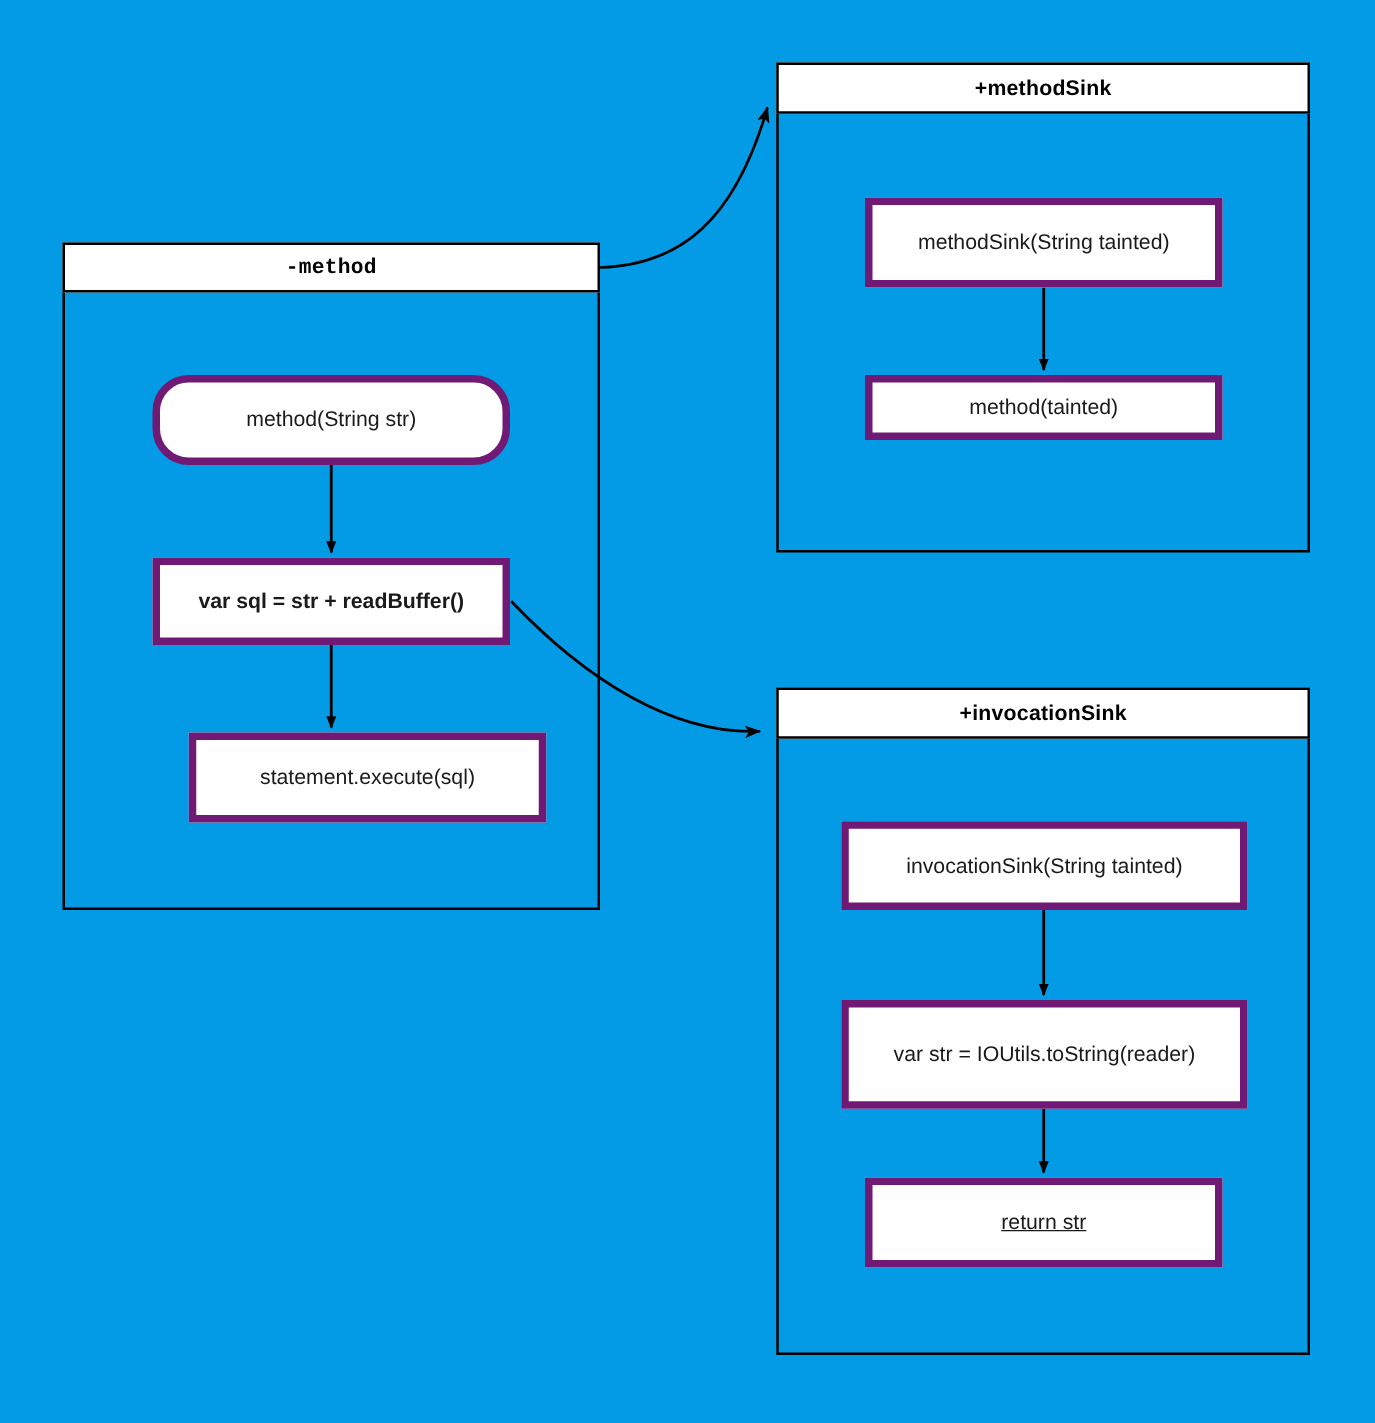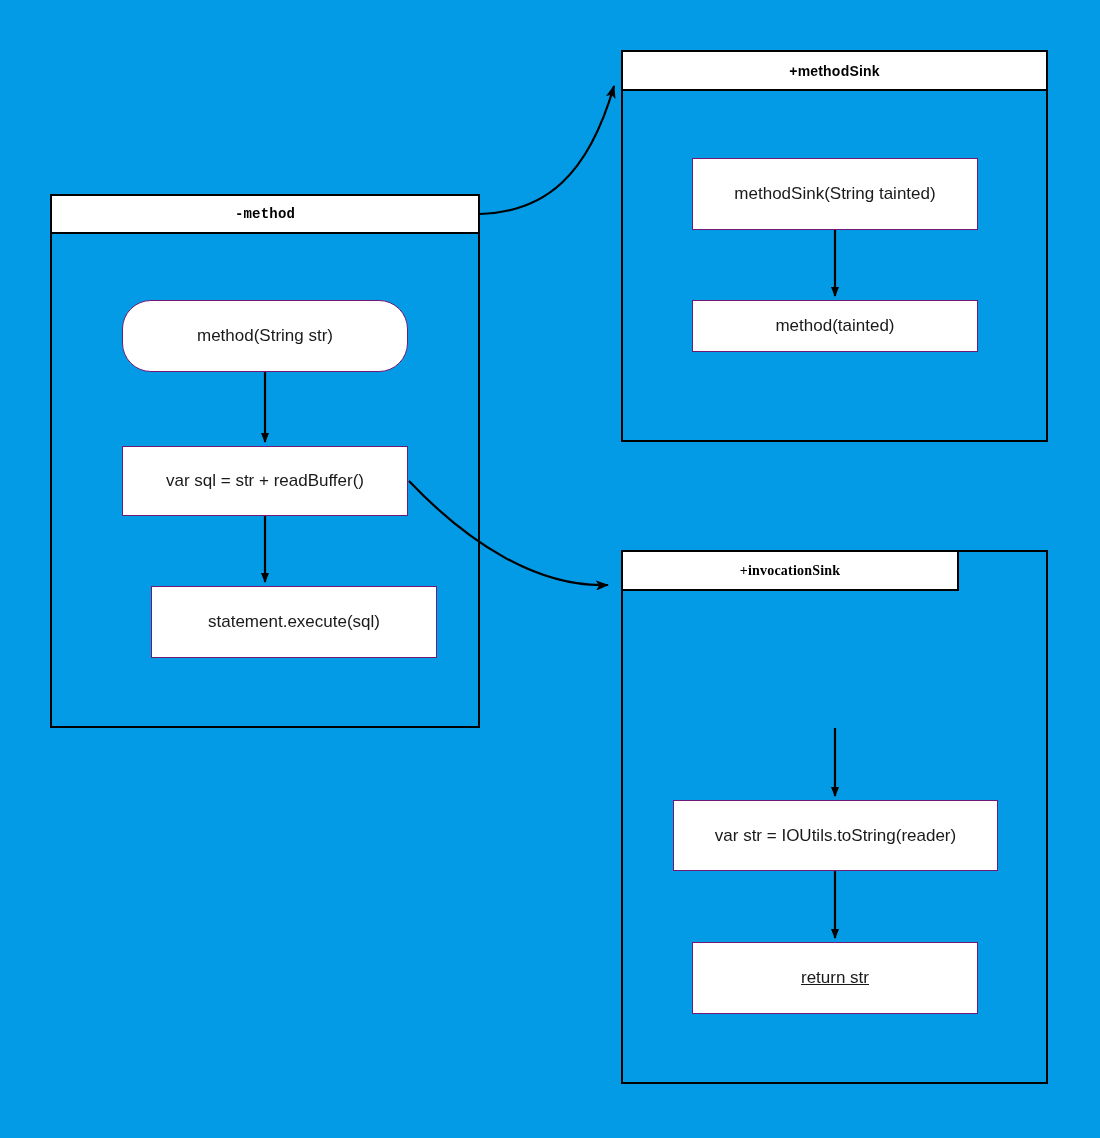--- a/index.html
+++ b/index.html
@@ -40,30 +40,30 @@
     position: absolute;
     left: -2px;
     top: -2px;
     box-sizing: border-box;
     border: 2px solid #000000;
     background: #ffffff;
     display: flex;
     align-items: center;
     justify-content: center;
     font-weight: bold;
-    font-size: 14px;
+    font-size: 17px;
     color: #000000;
     letter-spacing: 0.2px;
     white-space: nowrap;
   }
   
   .node {
     position: absolute;
     box-sizing: border-box;
-    border: 1px solid #701a75;
+    border: 6px solid #701a75;
     background: #ffffff;
     display: flex;
     align-items: center;
     justify-content: center;
     font-size: 17px;
     color: #1a1a1a;
     white-space: nowrap;
     text-align: center;
   }
 </style>
@@ -100,21 +100,21 @@
   <div class="group" style="left:50px; top:194px; width:430px; height:534px;">
     <div class="group-header" style="width:430px; height:40px;font-family:Liberation Mono, monospace;">
       <span>-method</span>
     </div>
   </div>
 
   <div class="node" style="left:122px; top:300px; width:286px; height:72px;border-radius:29px;">
     <span>method(String str)</span>
   </div>
 
-  <div class="node" style="left:122px; top:446px; width:286px; height:70px;">
+  <div class="node" style="left:122px; top:446px; width:286px; height:70px;font-weight:bold;">
     <span>var sql = str + readBuffer()</span>
   </div>
 
   <div class="node" style="left:122px; top:586px; width:286px; height:72px;margin-left:29px;">
     <span>statement.execute(sql)</span>
   </div>
 
   <div class="group" style="left:621px; top:50px; width:427px; height:392px;">
     <div class="group-header" style="width:427px; height:41px;">
       <span>+methodSink</span>
@@ -123,27 +123,30 @@
 
   <div class="node" style="left:692px; top:158px; width:286px; height:72px;">
     <span>methodSink(String tainted)</span>
   </div>
 
   <div class="node" style="left:692px; top:300px; width:286px; height:52px;">
     <span>method(tainted)</span>
   </div>
 
   <div class="group" style="left:621px; top:550px; width:427px; height:534px;">
-    <div class="group-header" style="width:338px; height:41px;font-family:Liberation Serif, serif;">
+    <div class="group-header" style="width:427px; height:41px;">
       <span>+invocationSink</span>
     </div>
   </div>
 
+  <div class="node" style="left:673px; top:657px; width:325px; height:71px;">
+    <span>invocationSink(String tainted)</span>
+  </div>
 
-  <div class="node" style="left:673px; top:800px; width:325px; height:71px;">
+  <div class="node" style="left:673px; top:800px; width:325px; height:87px;">
     <span>var str = IOUtils.toString(reader)</span>
   </div>
 
   <div class="node" style="left:692px; top:942px; width:286px; height:72px;text-decoration:underline;">
     <span>return str</span>
   </div>
 
 </div>
 
 </body></html>

